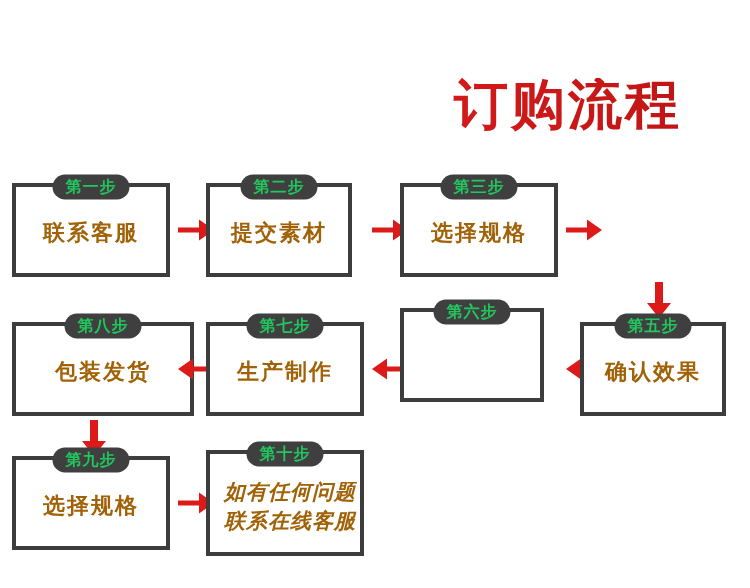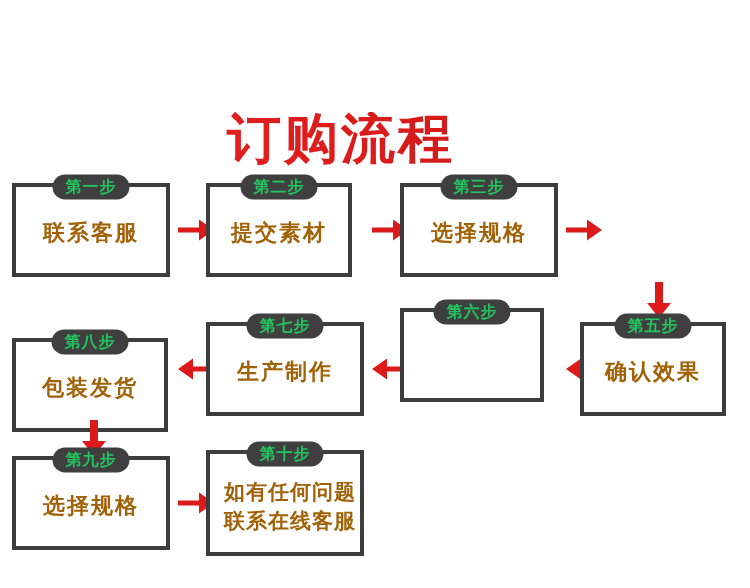--- a/index.html
+++ b/index.html
@@ -19,32 +19,31 @@
     position: absolute;
     inset: 0;
   }
 
   
   .page-title {
     position: absolute;
     left: 0;
     top: 78px;
     width: 682px;
-    text-align: center;
+    text-align: right;
     font-size: 54px;
     font-weight: 700;
     letter-spacing: 3px;
     line-height: 1;
     color: #dd2020;
     background: linear-gradient(100deg, #e52222 0%, #e01d1d 45%, #c01515 100%);
     -webkit-background-clip: text;
     background-clip: text;
     -webkit-text-fill-color: transparent;
     font-family: "DejaVu Sans", "Liberation Sans", sans-serif;
-    margin-top: 34px;
   }
 
   
   .step-box {
     position: absolute;
     box-sizing: border-box;
     border: 4px solid #3d3d3d;
     background: #ffffff;
   }
   .step-label {
@@ -80,20 +79,21 @@
     white-space: pre-line;
     text-align: center;
   }
   .step-body.two-line {
     font-size: 21px;
     text-align: left;
     letter-spacing: 1px;
     padding-top: 8px;
     padding-left: 14px;
     justify-content: flex-start;
+    font-style: italic;
   }
 
   
   .arrow {
     position: absolute;
     color: #dd1a1a;
     display: block;
   }
   .arrow svg { display: block; }
 </style>
@@ -137,21 +137,21 @@
     </svg>
   </div>
 
 
   <div class="arrow" style="left:645px; top:280px; width:28px; height:40px;">
     <svg width="28" height="40" viewBox="0 0 28 40" aria-hidden="true">
       <path d="M10 2 h8 v21 h8 L14 38 L2 23 h8 V2 Z" fill="#dd1a1a"></path>
     </svg>
   </div>
 
-  <div class="step-box" style="left:12px; top:322px; width:156px; height:94px;margin-top:16px;">
+  <div class="step-box" style="left:12px; top:322px; width:182px; height:94px;">
     <div class="step-label">第八步</div>
     <div class="step-body">包装发货</div>
   </div>
 
   <div class="arrow" style="left:176px; top:355px; width:40px; height:28px;">
     <svg width="40" height="28" viewBox="0 0 40 28" aria-hidden="true">
       <path d="M38 11.5 h-21 v-8 L2 14 L17 24.5 v-8 h21 Z" fill="#dd1a1a"></path>
     </svg>
   </div>
 

